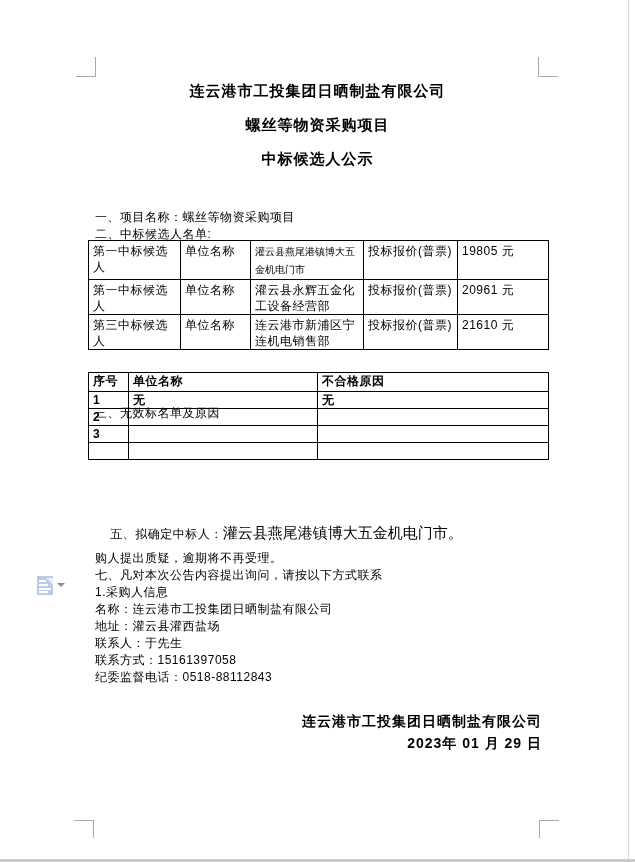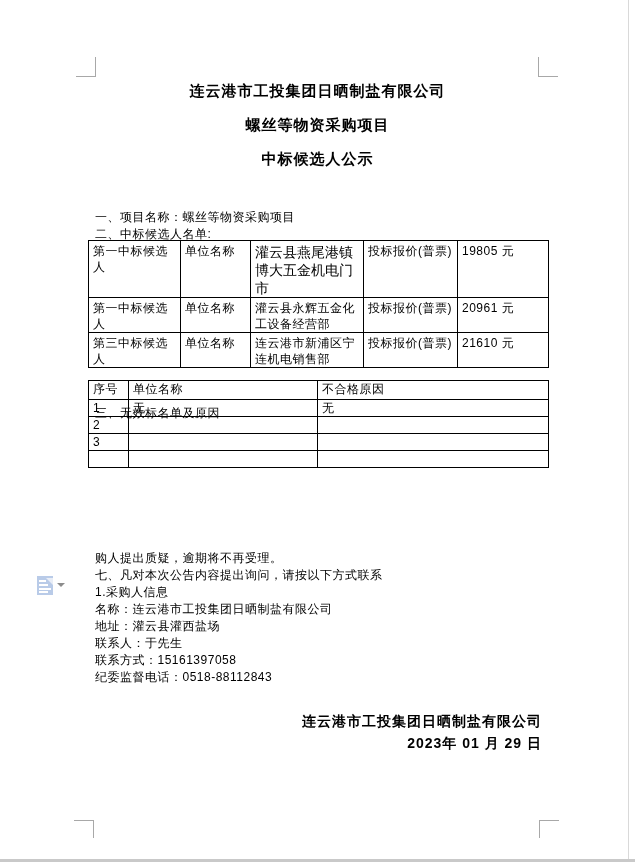--- a/index.html
+++ b/index.html
@@ -31,22 +31,22 @@
   .s6a { top:533px; } .s6b { top:550px; }
   .s7 { top:567px; }
   .p1 { top:584px; }
   .c0 { top:601px; } .c1 { top:618px; } .c2 { top:635px; } .c3 { top:652px; } .c4 { top:669px; }
   
   table { border-collapse:collapse; table-layout:fixed; }
   td { border:1px solid #000; vertical-align:top; padding:2px 4px 0 4px; font-size:12px;
        letter-spacing:0.5px; overflow:hidden; line-height:16px; }
   .tbl1 { left:88px; top:240px; width:460px; }
   .tbl1 tr { height:35px; }
-  .tbl1 .big { font-size:14px; letter-spacing:0; line-height:18px; }
-  .tbl2 { left:88px; top:380px; width:460px; }
+  .tbl1 .big { font-size:10px; letter-spacing:0; line-height:18px; }
+  .tbl2 { left:88px; top:372px; width:460px;font-weight:bold; }
   .tbl2 tr { height:17px; }
   .tbl2 tr.hdr { height:19px; }
   .tbl2 td { padding-top:1px; line-height:14px; }
   
   .footer { left:0; top:710px; width:542px; text-align:right; font-weight:700; font-size:14px; }
   .footer div { line-height:22px; letter-spacing:1px; }
   
   .paste-btn { left:36px; top:575px; width:30px; height:22px; cursor:pointer; }
   .paste-icon { position:absolute; left:1px; top:1px; width:16px; height:19px; background:#b9cbe8; }
   .paste-icon .fold { position:absolute; right:0; top:2px; width:7px; height:7px;
@@ -143,20 +143,23 @@
         <td></td>
       </tr>
       <tr>
         <td></td>
         <td></td>
         <td></td>
       </tr>
     </tbody>
   </table>
 
+  <div class="abs line s5">
+    <span>五、拟确定中标人：</span><span class="big-name">灌云县燕尾港镇博大五金机电门市。</span>
+  </div>
   <div class="abs line s6b">购人提出质疑，逾期将不再受理。</div>
   <div class="abs line s7">七、凡对本次公告内容提出询问，请按以下方式联系</div>
 
   <div class="abs line p1">1.采购人信息</div>
   <div class="abs line c0">名称：连云港市工投集团日晒制盐有限公司</div>
   <div class="abs line c1">地址：灌云县灌西盐场</div>
   <div class="abs line c2">联系人：于先生</div>
   <div class="abs line c3">联系方式：15161397058</div>
   <div class="abs line c4">纪委监督电话：0518-88112843</div>
 

